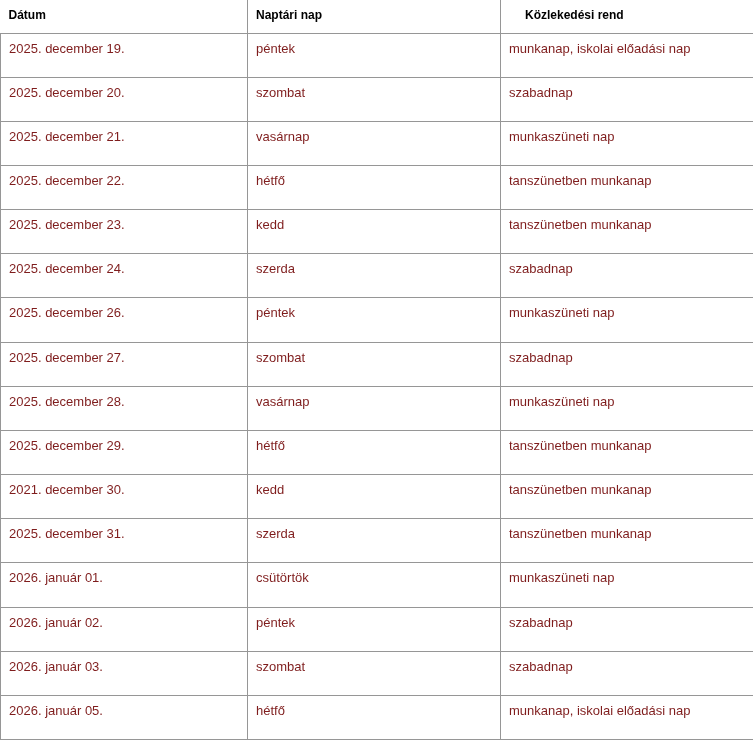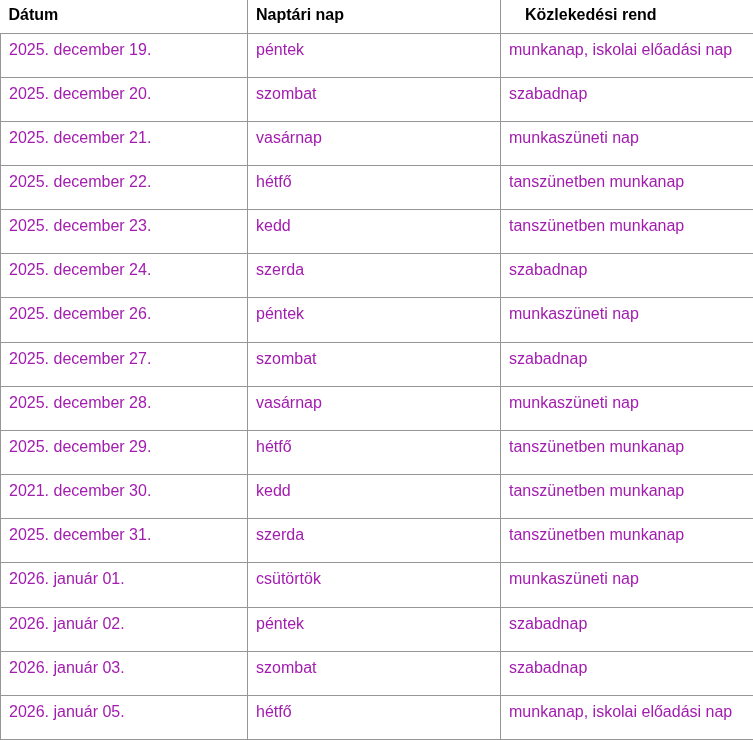--- a/index.html
+++ b/index.html
@@ -20,42 +20,42 @@
     width: 753px;
     height: 740px;
   }
   col.c1 { width: 247px; }
   col.c2 { width: 253px; }
   col.c3 { width: 253px; }
   thead tr {
     height: 33px;
   }
   th {
-    font-size: 16px;
+    font-size: 12px;
     font-weight: bold;
     color: #000000;
     text-align: left;
     vertical-align: middle;
     padding: 2px 6px 4px 8px;
     border-bottom: 1px solid #969696;
     border-left: 1px solid #969696;
     border-right: 1px solid #969696;
     border-top: none;
     white-space: nowrap;
     overflow: hidden;
   }
   th:first-child { border-left: none; }
   th:last-child  { border-right: none; padding-left: 24px; }
   tbody tr {
     height: 39.28px;
   }
   td {
-    font-size: 16px;
+    font-size: 13px;
     font-weight: normal;
-    color: #a21caf;
+    color: #7f1d1d;
     text-align: left;
     vertical-align: top;
     padding: 7px 6px 2px 8px;
     border: 1px solid #969696;
     white-space: nowrap;
     overflow: hidden;
   }
 </style>
 </head>
 <body>

